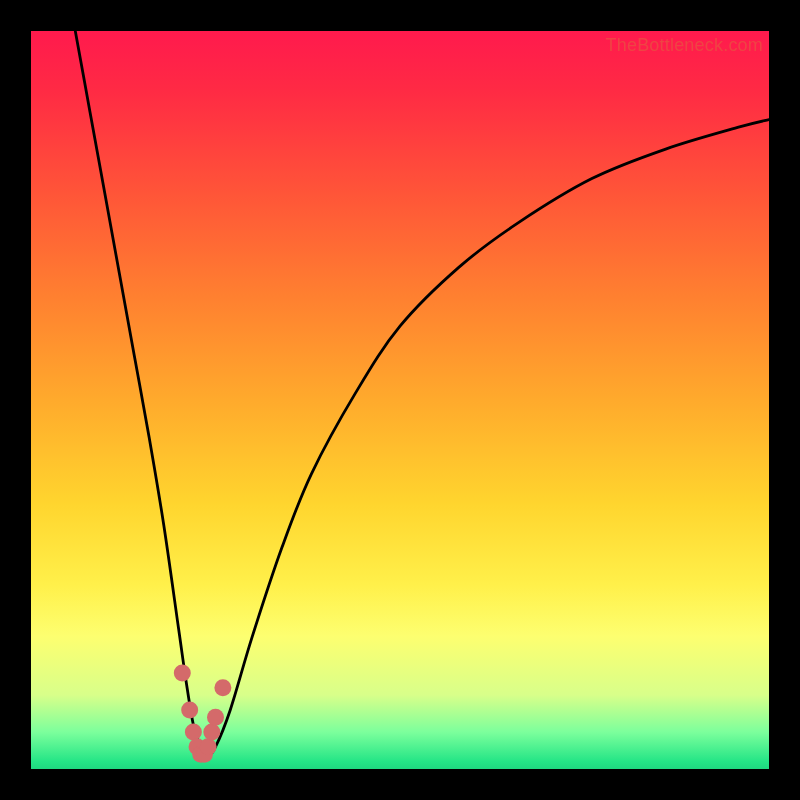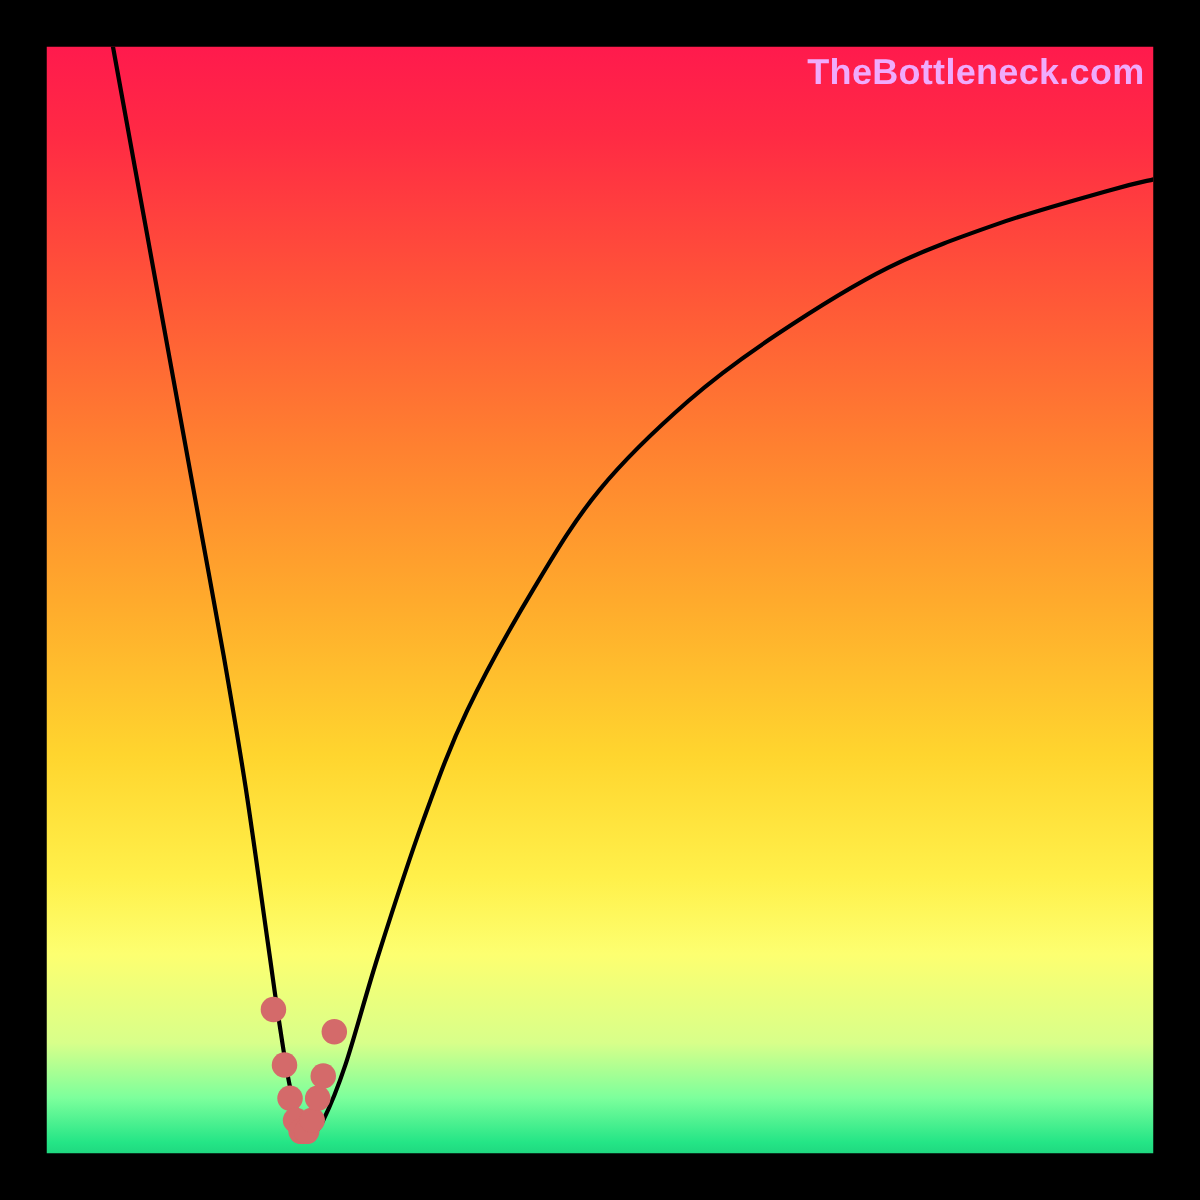--- a/index.html
+++ b/index.html
@@ -40,23 +40,23 @@
       #d8ff8a 90%,
       #7cff9c 95%,
       #24e586 99%,
       #1fd880 100%
     );
   }
   .watermark {
     position: absolute;
     top: 4px;
     right: 6px;
-    color: #f0abfc;
-    font-size: 24px;
-    font-weight: 700;
+    color: #ef4444;
+    font-size: 18px;
+    font-weight: 400;
     letter-spacing: 0.2px;
     user-select: none;
   }
   svg.curve {
     position: absolute;
     inset: 0;
     width: 738px;
     height: 738px;
   }
 </style>

